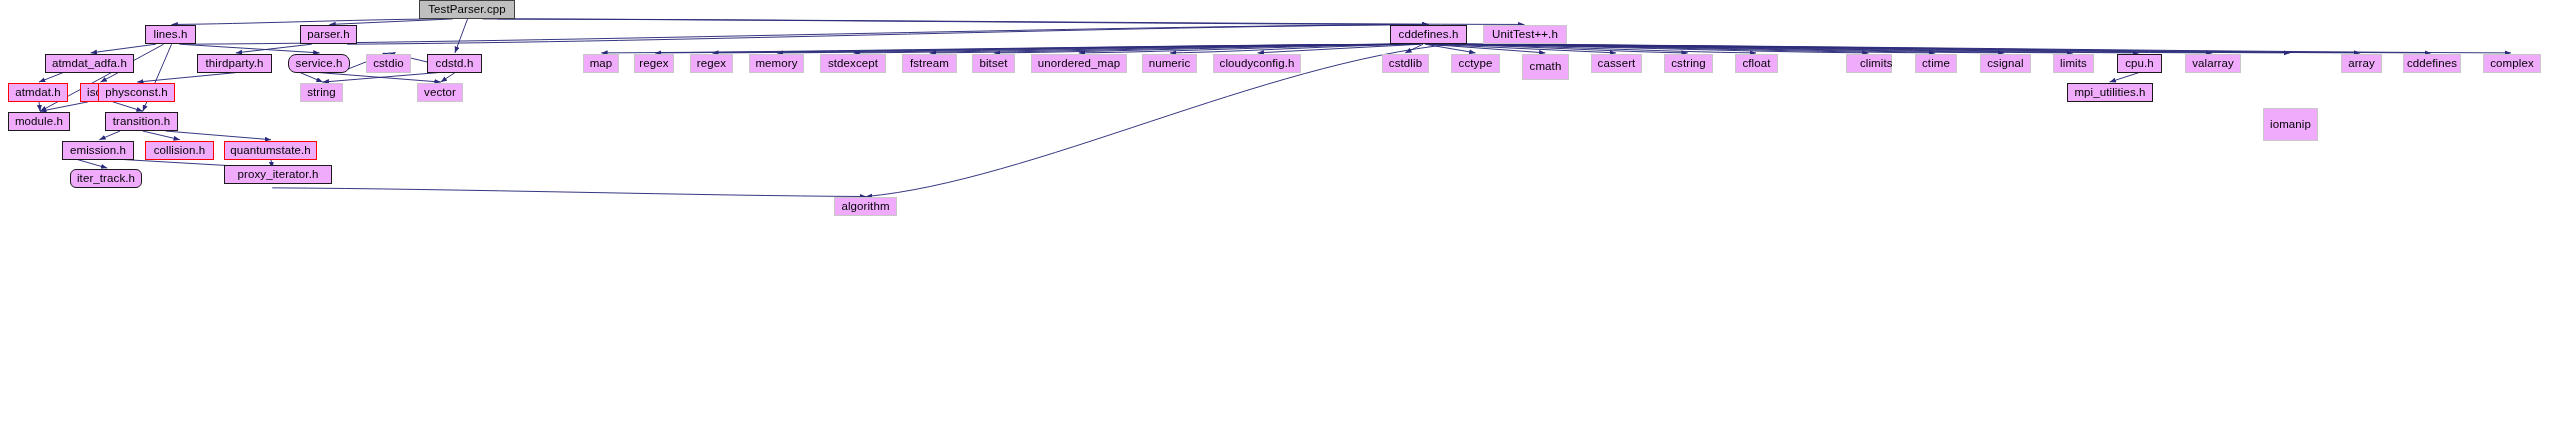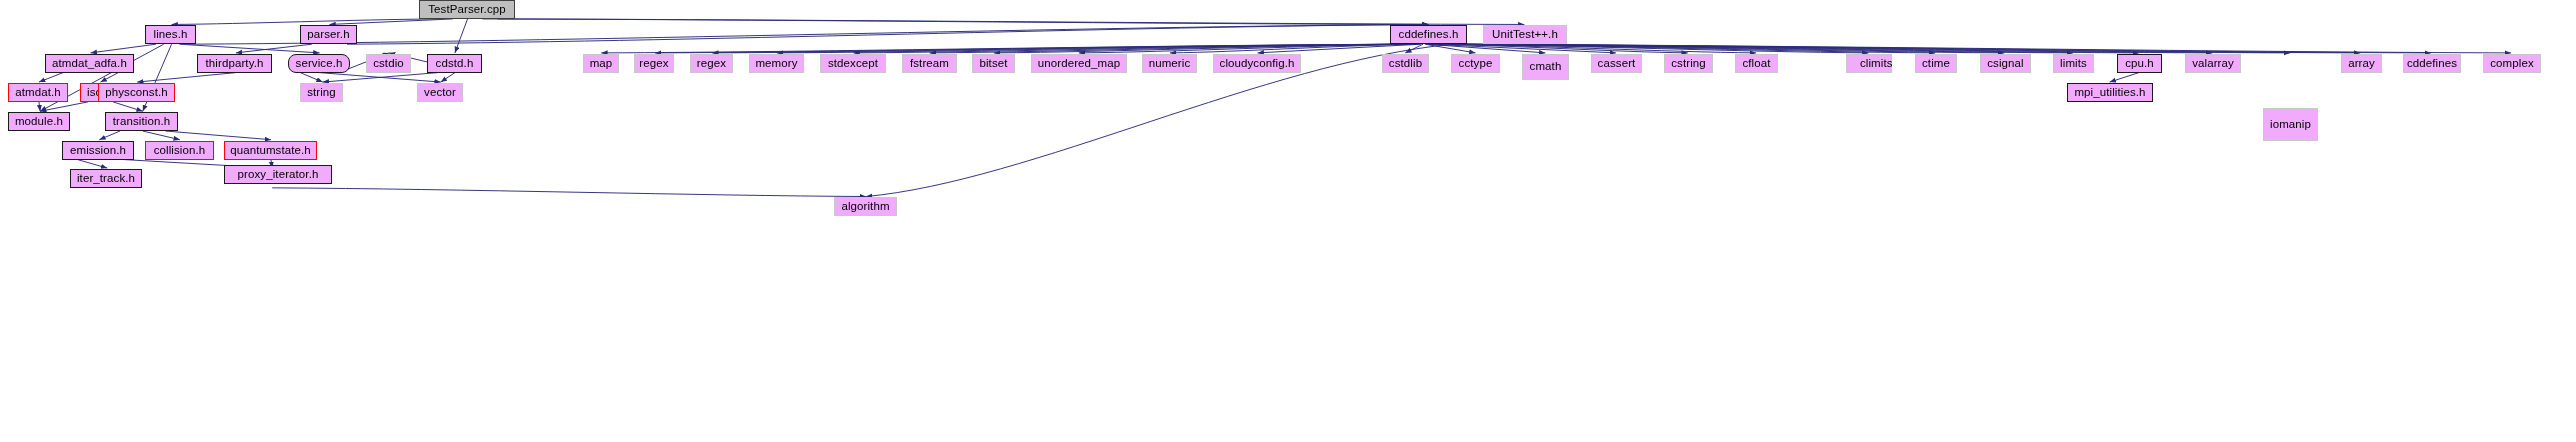--- a/index.html
+++ b/index.html
@@ -165,17 +165,17 @@
     <div class="node missing" style="left: 80px; top: 83px; width: 39px; height: 19px;">iso.h</div>
     <div class="node missing" style="left: 98px; top: 83px; width: 77px; height: 19px;">physconst.h</div>
     <div class="node sys" style="left: 300px; top: 83px; width: 43px; height: 19px;">string</div>
     <div class="node sys" style="left: 417px; top: 83px; width: 46px; height: 19px;">vector</div>
     <div class="node local" style="left: 2067px; top: 83px; width: 86px; height: 19px;">mpi_utilities.h</div>
     <div class="node local" style="left: 8px; top: 112px; width: 62px; height: 19px;">module.h</div>
     <div class="node local" style="left: 105px; top: 112px; width: 73px; height: 19px;">transition.h</div>
     <div class="node local" style="left: 62px; top: 141px; width: 72px; height: 19px;">emission.h</div>
     <div class="node missing" style="left: 145px; top: 141px; width: 69px; height: 19px;">collision.h</div>
     <div class="node missing" style="left: 224px; top: 141px; width: 93px; height: 19px;">quantumstate.h</div>
-    <div class="node local" style="left: 70px; top: 169px; width: 72px; height: 19px;">iter_track.h</div>
+    <div class="node local" style="left: 70px; top: 169px; width: 72px; height: 19px; border-radius: 6px;">iter_track.h</div>
     <div class="node local" style="left: 224px; top: 165px; width: 108px; height: 19px;">proxy_iterator.h</div>
     <div class="node sys" style="left: 834px; top: 197px; width: 63px; height: 19px;">algorithm</div>
   </div>
 
 
 </body></html>

